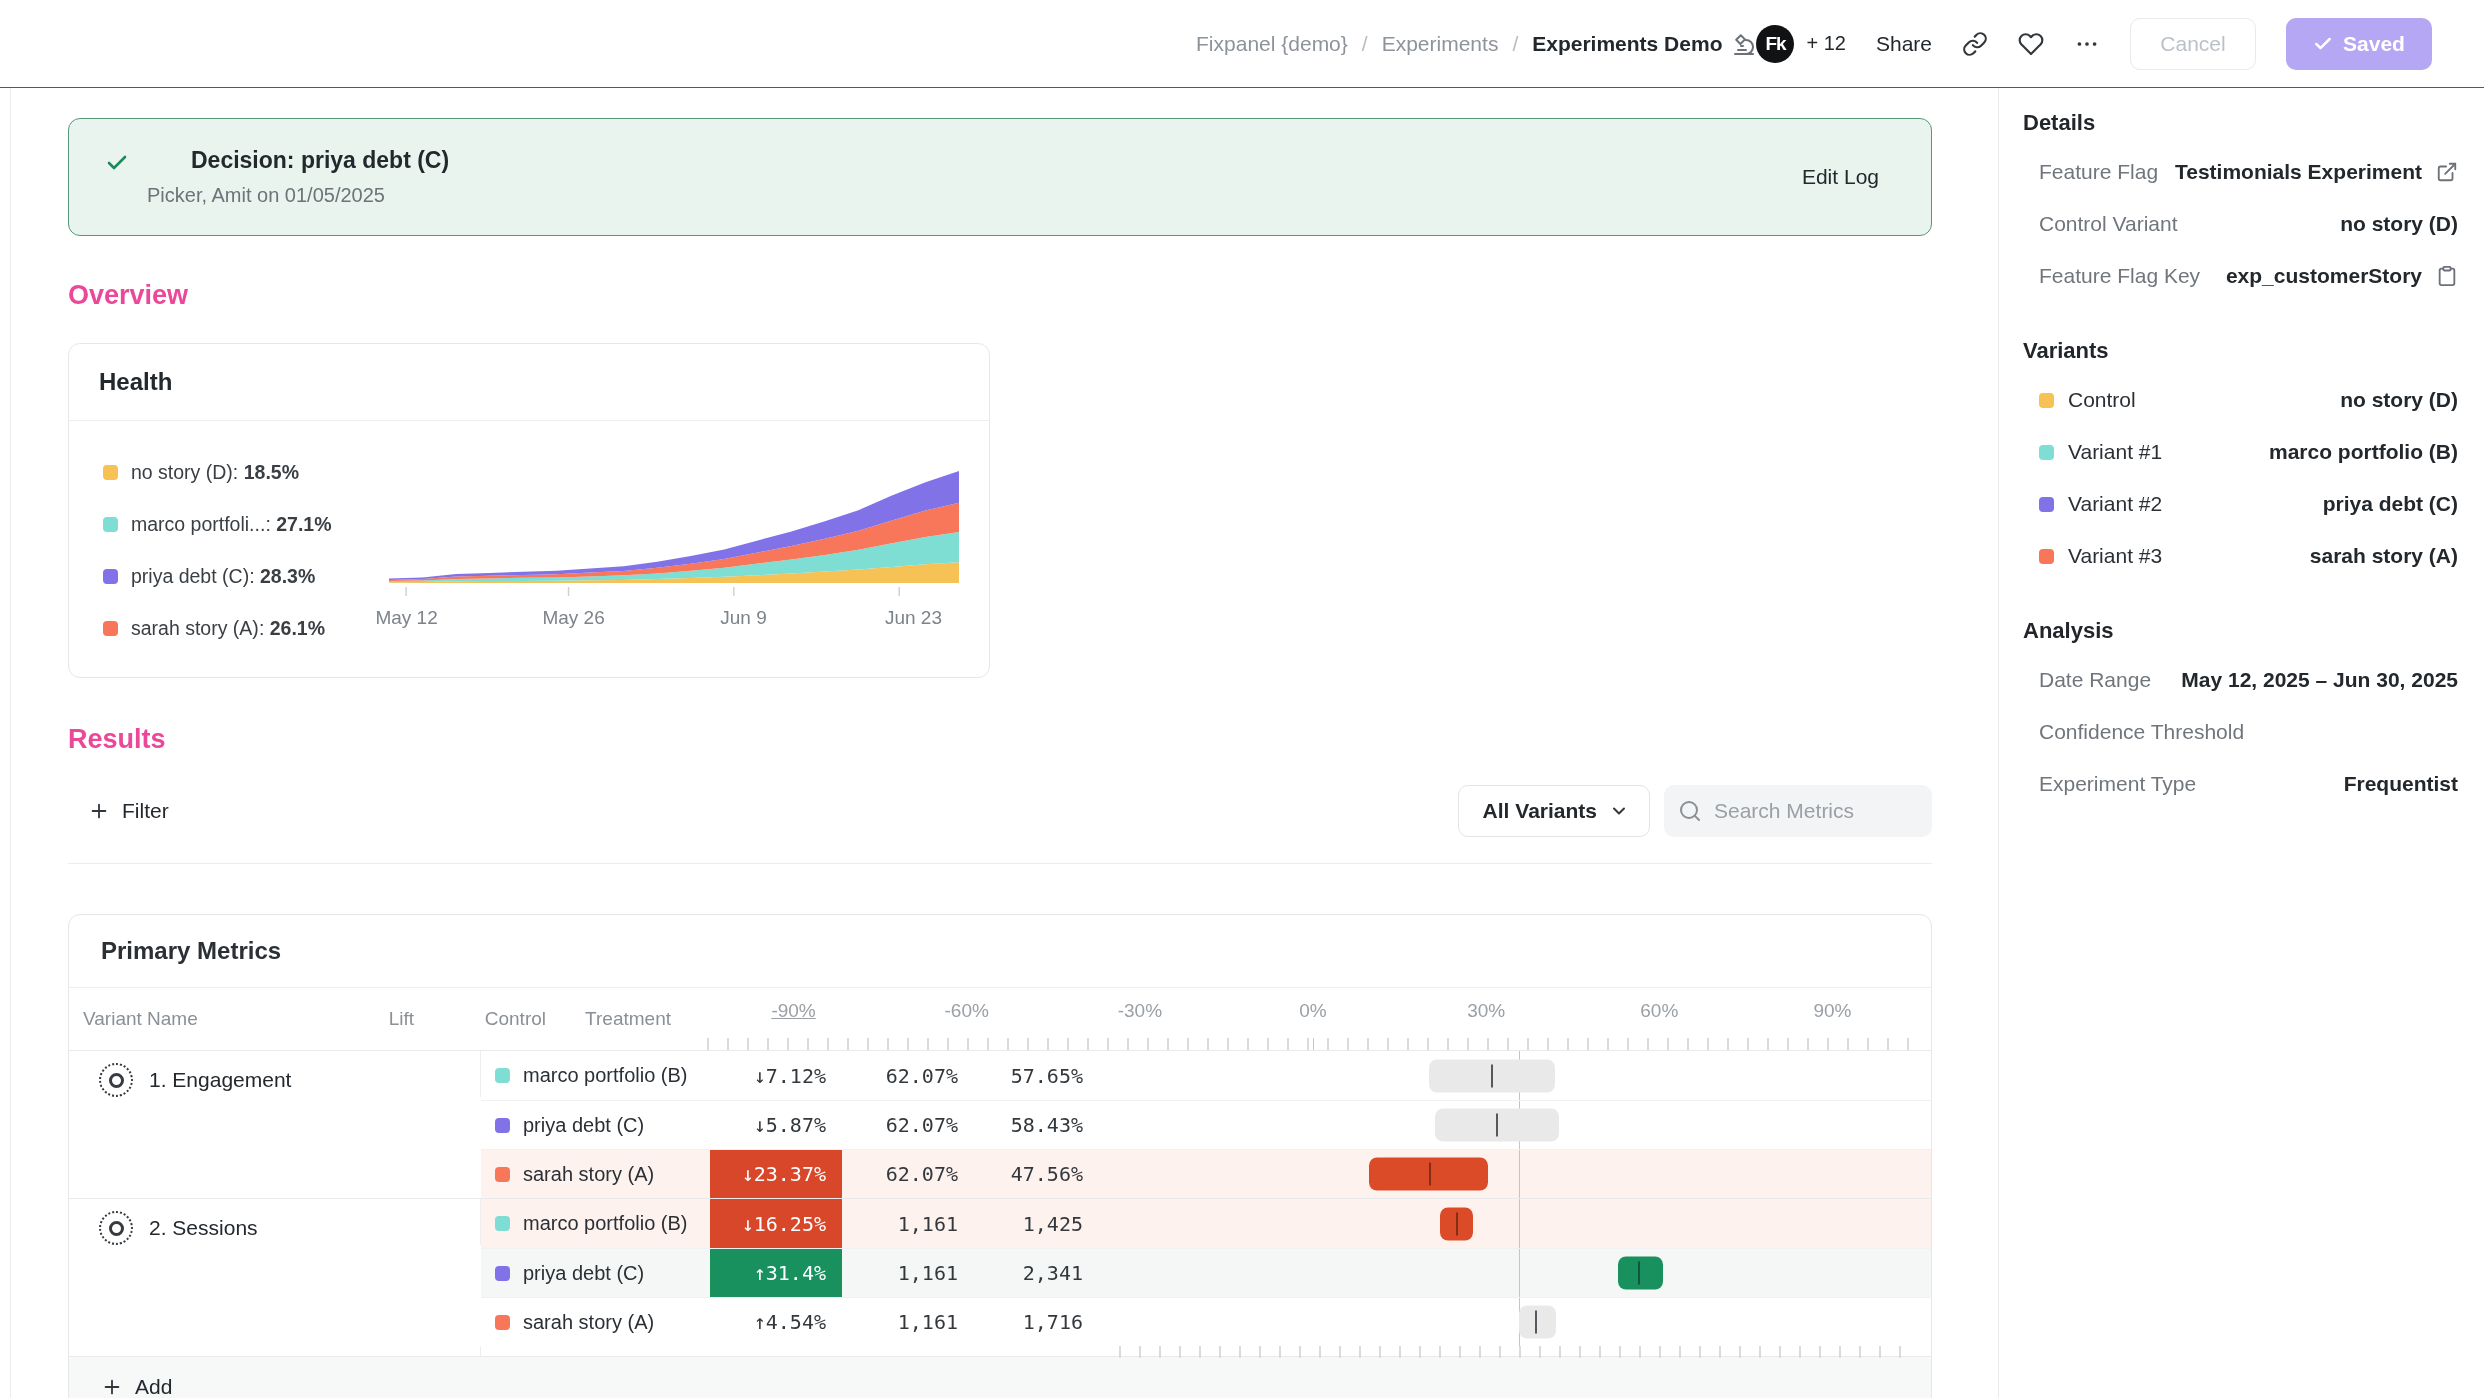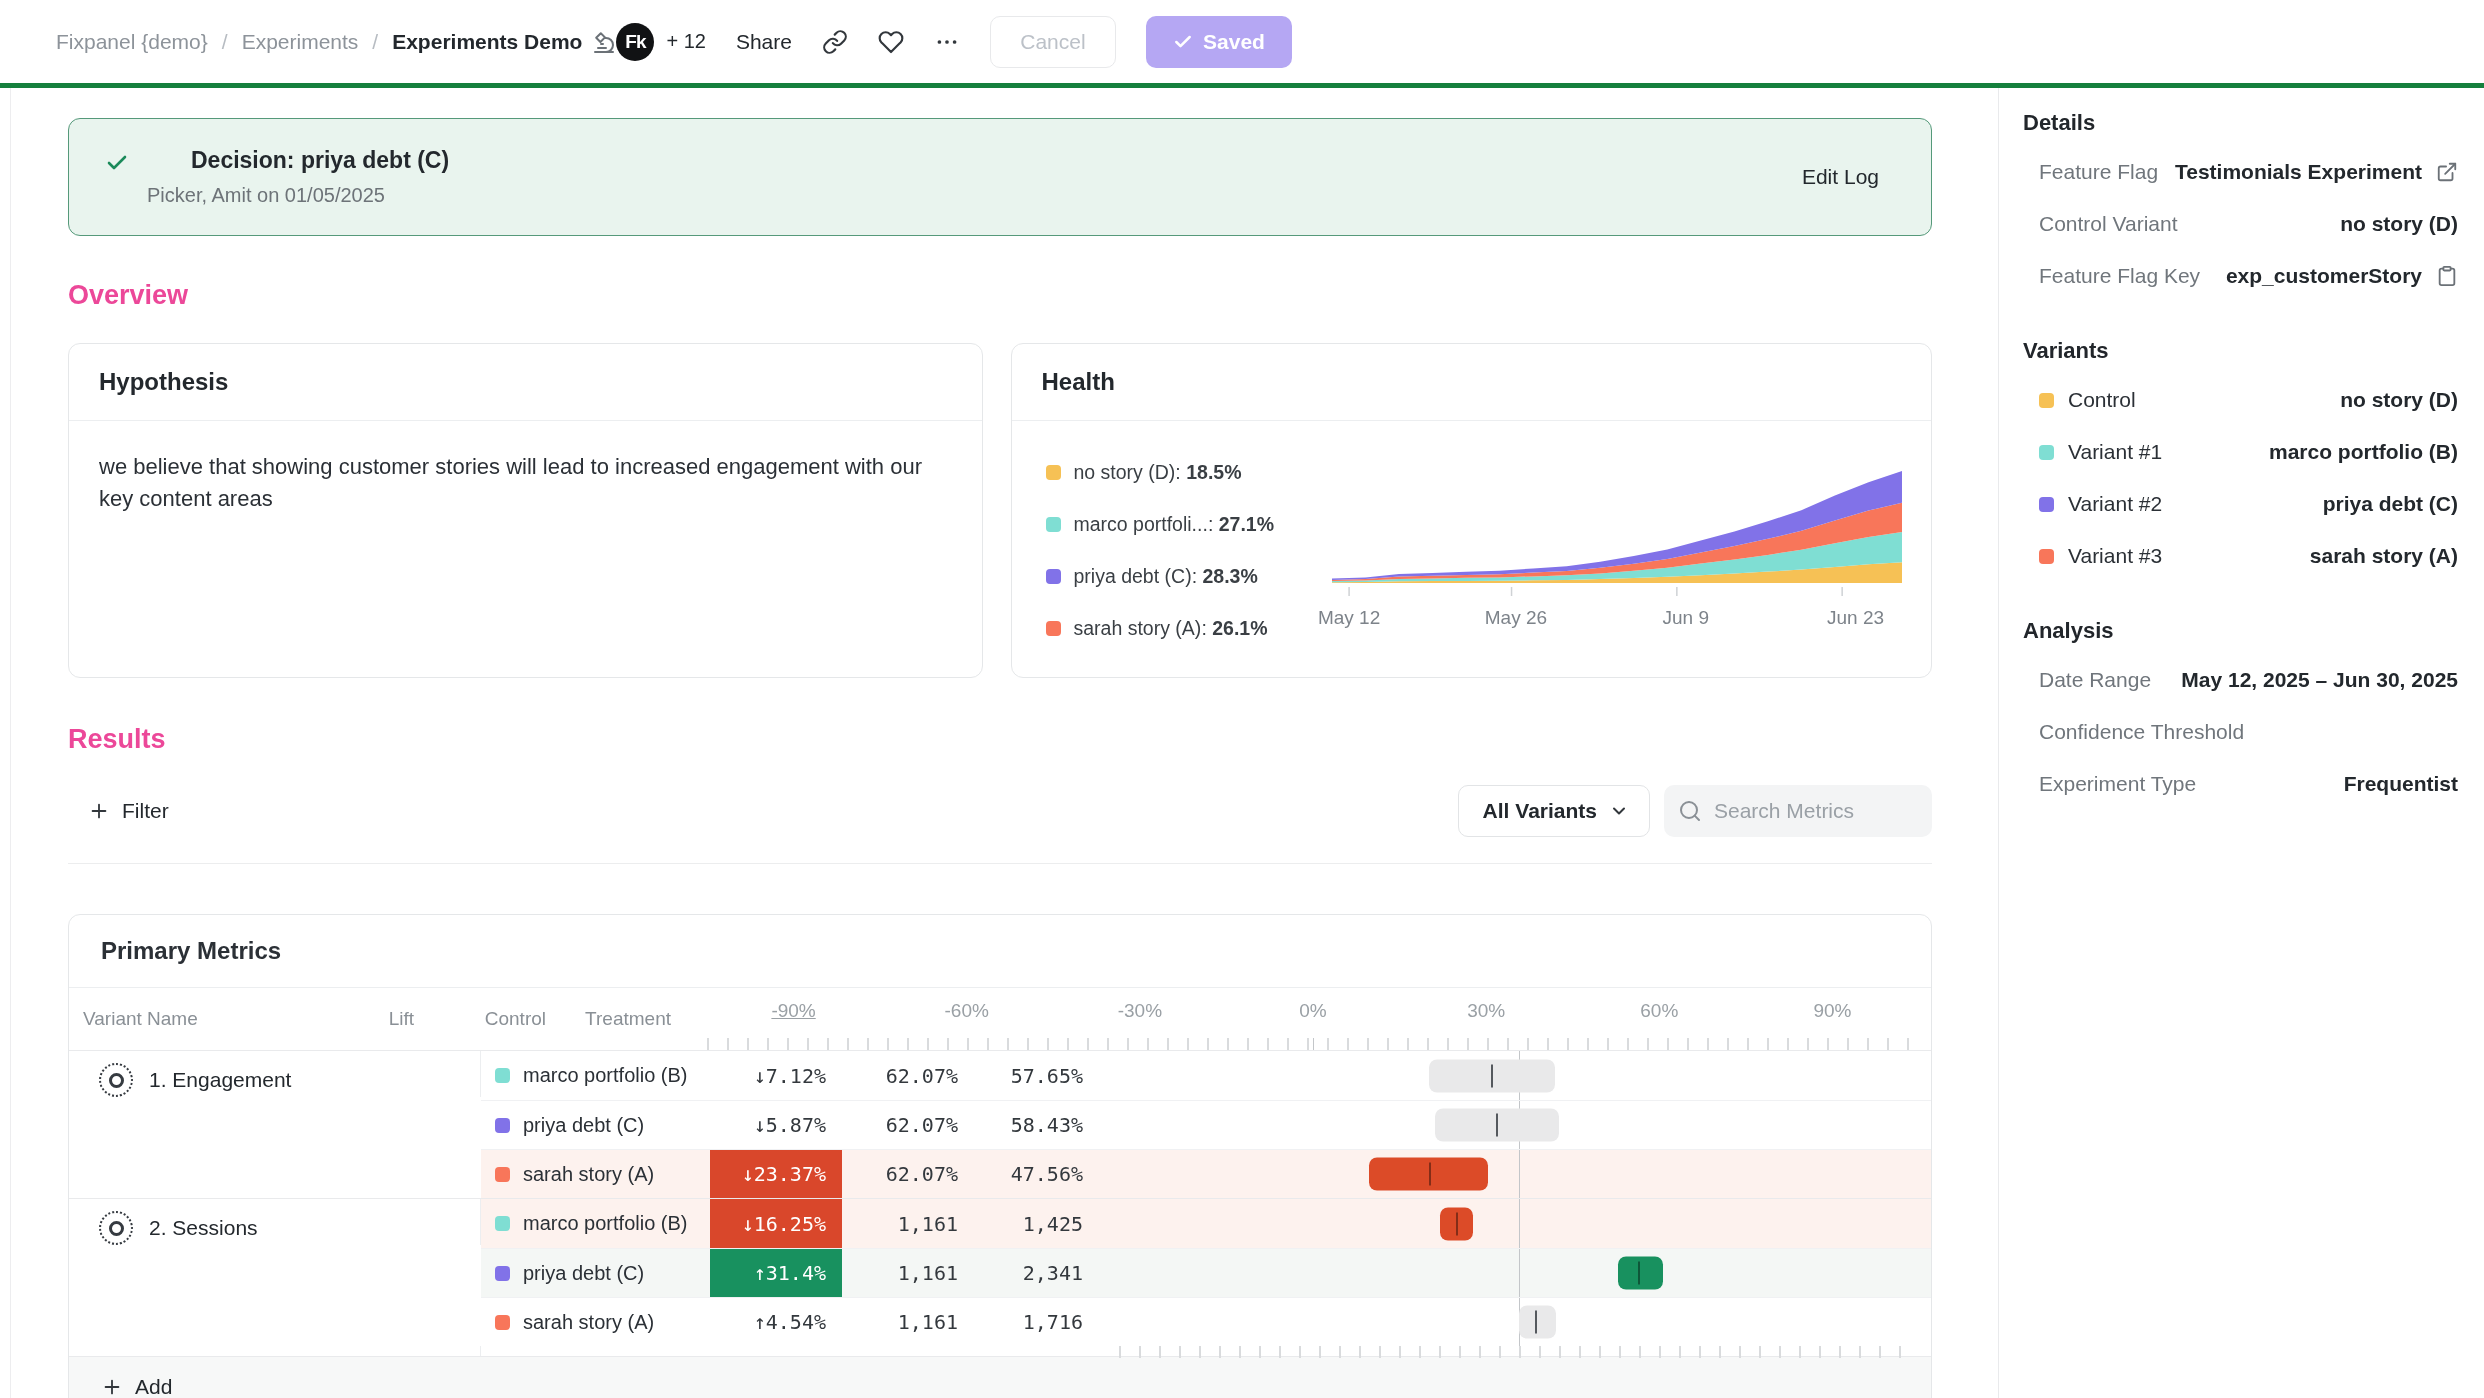--- a/index.html
+++ b/index.html
@@ -2,22 +2,22 @@
 <html><head>
 <meta charset="utf-8">
 <style>
   * { margin:0; padding:0; box-sizing:border-box; }
   html,body { width:2484px; height:1398px; overflow:hidden; background:#fff;
     font-family:"Liberation Sans", sans-serif; color:#2b3036; }
   .app { width:2484px; height:1398px; display:flex; flex-direction:column; position:relative; }
   svg.ic { display:block; }
 
   
-  .hdr { height:88px; flex:0 0 88px; display:flex; align-items:center; justify-content:flex-start;
-    padding:0 52px 0 56px; border-bottom:5px solid #15803d; }
+  .hdr { height:88px; flex:0 0 88px; display:flex; align-items:center; justify-content:flex-end;
+    padding:0 52px 0 56px; border-bottom:1px solid #15803d; }
   .crumbs { display:flex; align-items:center; gap:14px; font-size:21px; color:#8d939a; }
   .crumbs .lnk { cursor:pointer; }
   .crumbs .sep { color:#b7bcc2; }
   .crumbs .cur { color:#23282d; font-weight:700; display:flex; align-items:center; gap:10px; }
   .hdr-right { display:flex; align-items:center; gap:30px; }
   .avatar { width:38px; height:38px; border-radius:50%; background:#111214; color:#fff; font-weight:700;
     font-size:19px; display:flex; align-items:center; justify-content:center; letter-spacing:-1px; }
   .collab { font-size:20px; color:#23282d; margin-left:-18px; }
   .share { font-size:21px; font-weight:500; color:#23282d; cursor:pointer; }
   .hicon { color:#32373c; cursor:pointer; display:flex; }
@@ -197,24 +197,20 @@
         <div class="banner-txt">
           <div class="banner-title">Decision: priya debt (C)</div>
           <div class="banner-sub">Picker, Amit on 01/05/2025</div>
         </div>
         <span class="editlog">Edit Log</span>
       </div>
 
       <div class="h-section overview-h">Overview</div>
 
       <div class="cards">
-        <div class="card card-hypo">
-          <div class="card-hd">Hypothesis</div>
-          <div class="hypo-body">we believe that showing customer stories will lead to increased engagement with our key content areas</div>
-        </div>
         <div class="card card-health">
           <div class="card-hd">Health</div>
           <div class="health-body">
             <div class="legend">
   <div class="lg-item">
     <span class="lg-sw sw" style="background: rgb(246, 193, 85);"></span>
     <span><span class="ll">no story (D)</span> <b class="lv">18.5%</b></span>
   </div>
 
   <div class="lg-item">

